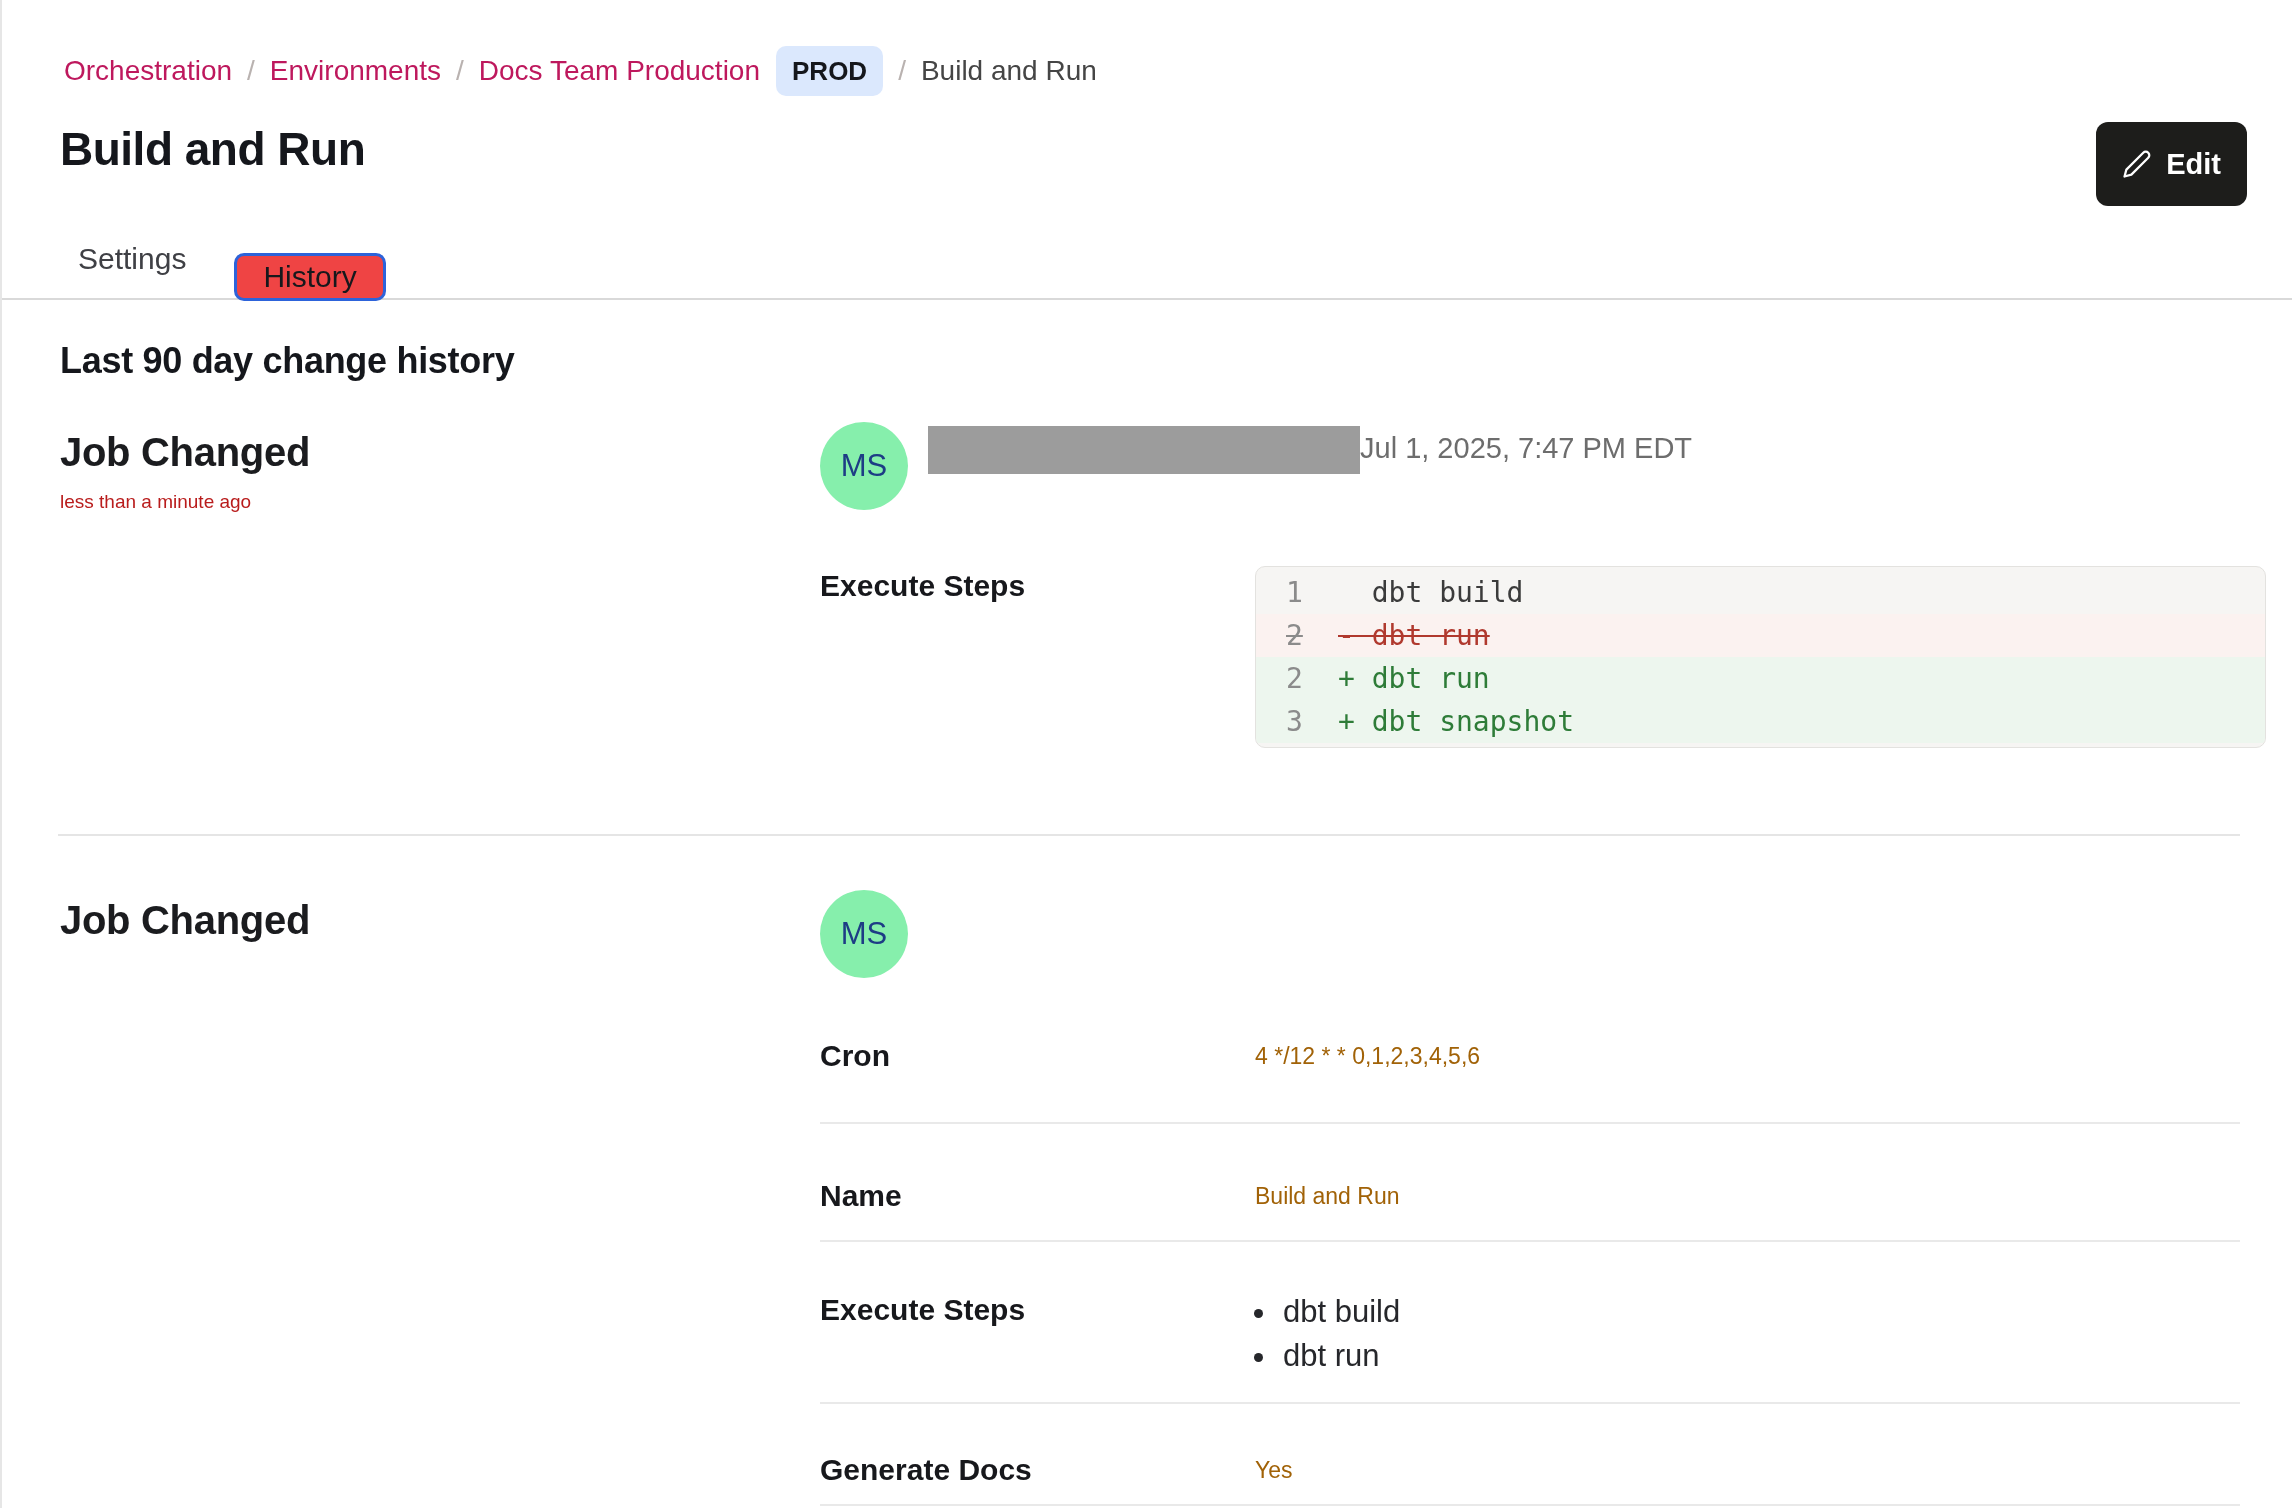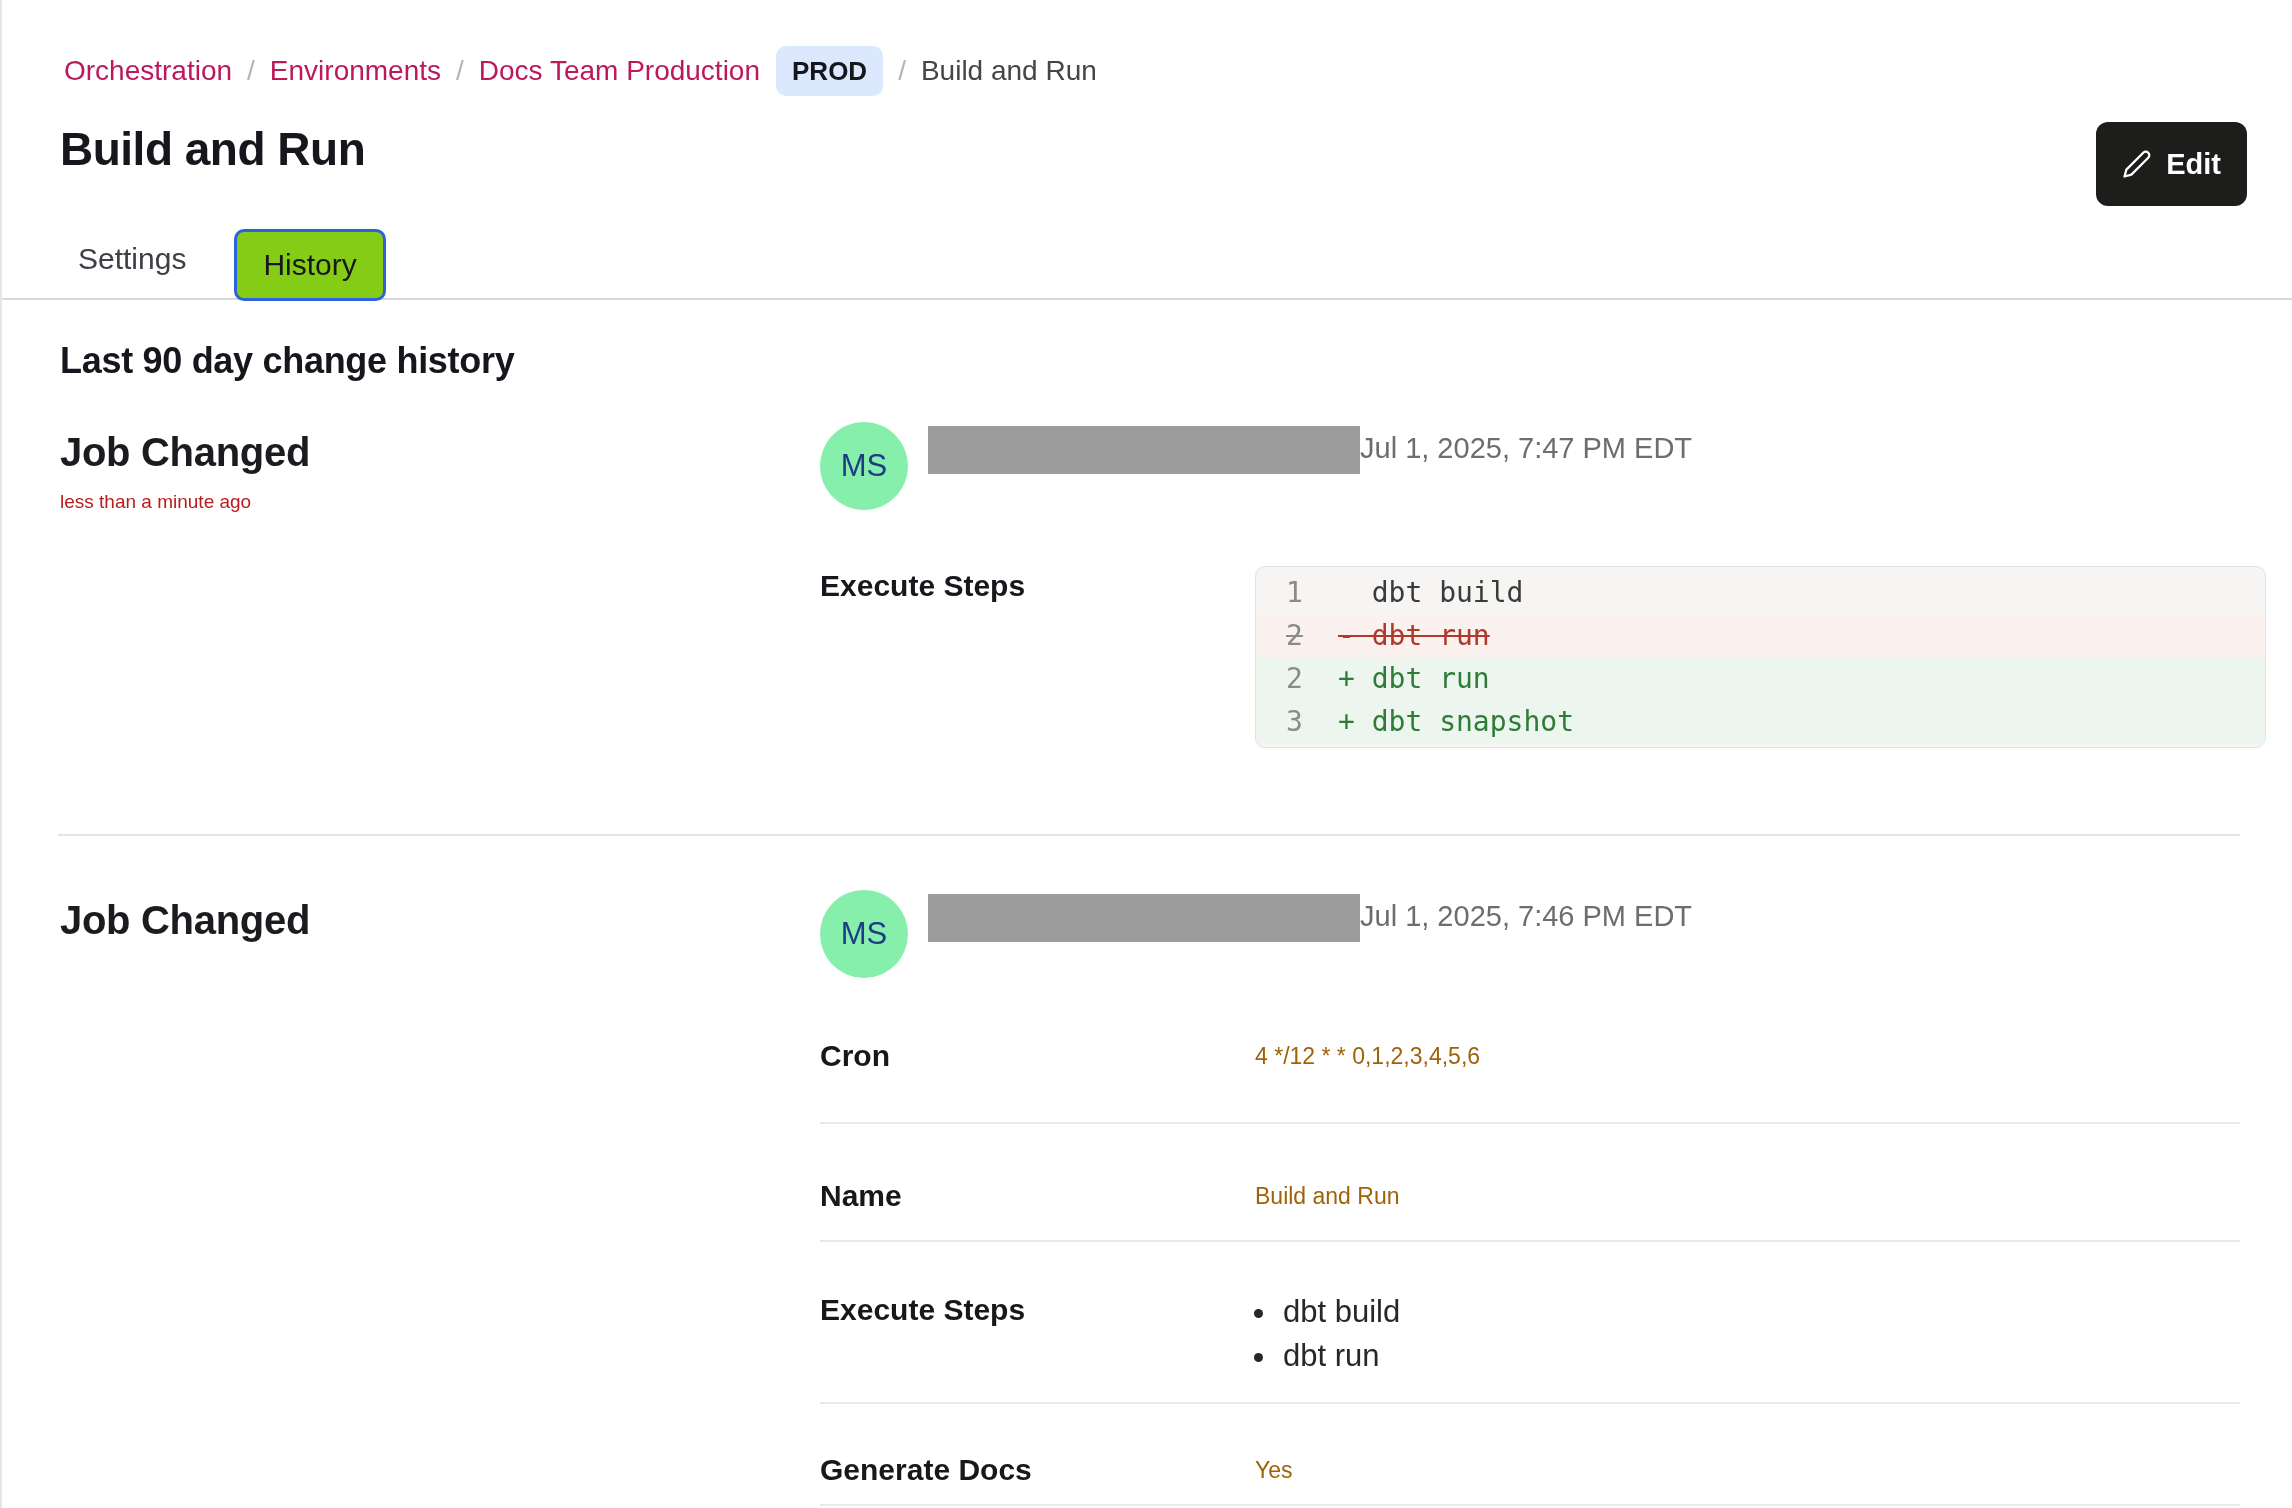--- a/index.html
+++ b/index.html
@@ -57,24 +57,24 @@
     border-bottom:2px solid #d9d9d9;
     padding-left:58px;
   }
   .tab{
     font-size:30px;color:#3f4045;
     padding:18px 18px 22px 18px;
     cursor:pointer;
   }
   .tab.active{
     color:#17181c;
-    background:#84cc16;
+    background:#ef4444;
     border:3px solid #2d63da;
     border-radius:10px;
-    padding:16px 26px;
+    padding:4px 26px;
     margin:0 0 -3px 30px;
   }
 
   
   main{padding:0 26px 0 58px;}
   .section-heading{
     margin:40px 0 0 0;
     font-size:36px;font-weight:700;letter-spacing:-0.3px;color:#15171c;
   }
 
@@ -214,24 +214,20 @@
 
     <hr class="entry-divider">
 
     <section class="entry entry-2">
       <div class="entry-left">
         <h3 class="entry-title">Job Changed</h3>
       </div>
       <div class="entry-right">
         <div class="user-row">
           <div class="avatar">MS</div>
-          <div class="user-meta">
-            <div class="redacted-bar"></div>
-            <div class="timestamp">Jul 1, 2025, 7:46 PM EDT</div>
-          </div>
         </div>
 
         <div class="detail-rows">
           <div class="detail-row row-cron">
             <div class="field-label">Cron</div>
             <div class="field-value">4 */12 * * 0,1,2,3,4,5,6</div>
           </div>
           <div class="detail-row row-name">
             <div class="field-label">Name</div>
             <div class="field-value">Build and Run</div>

